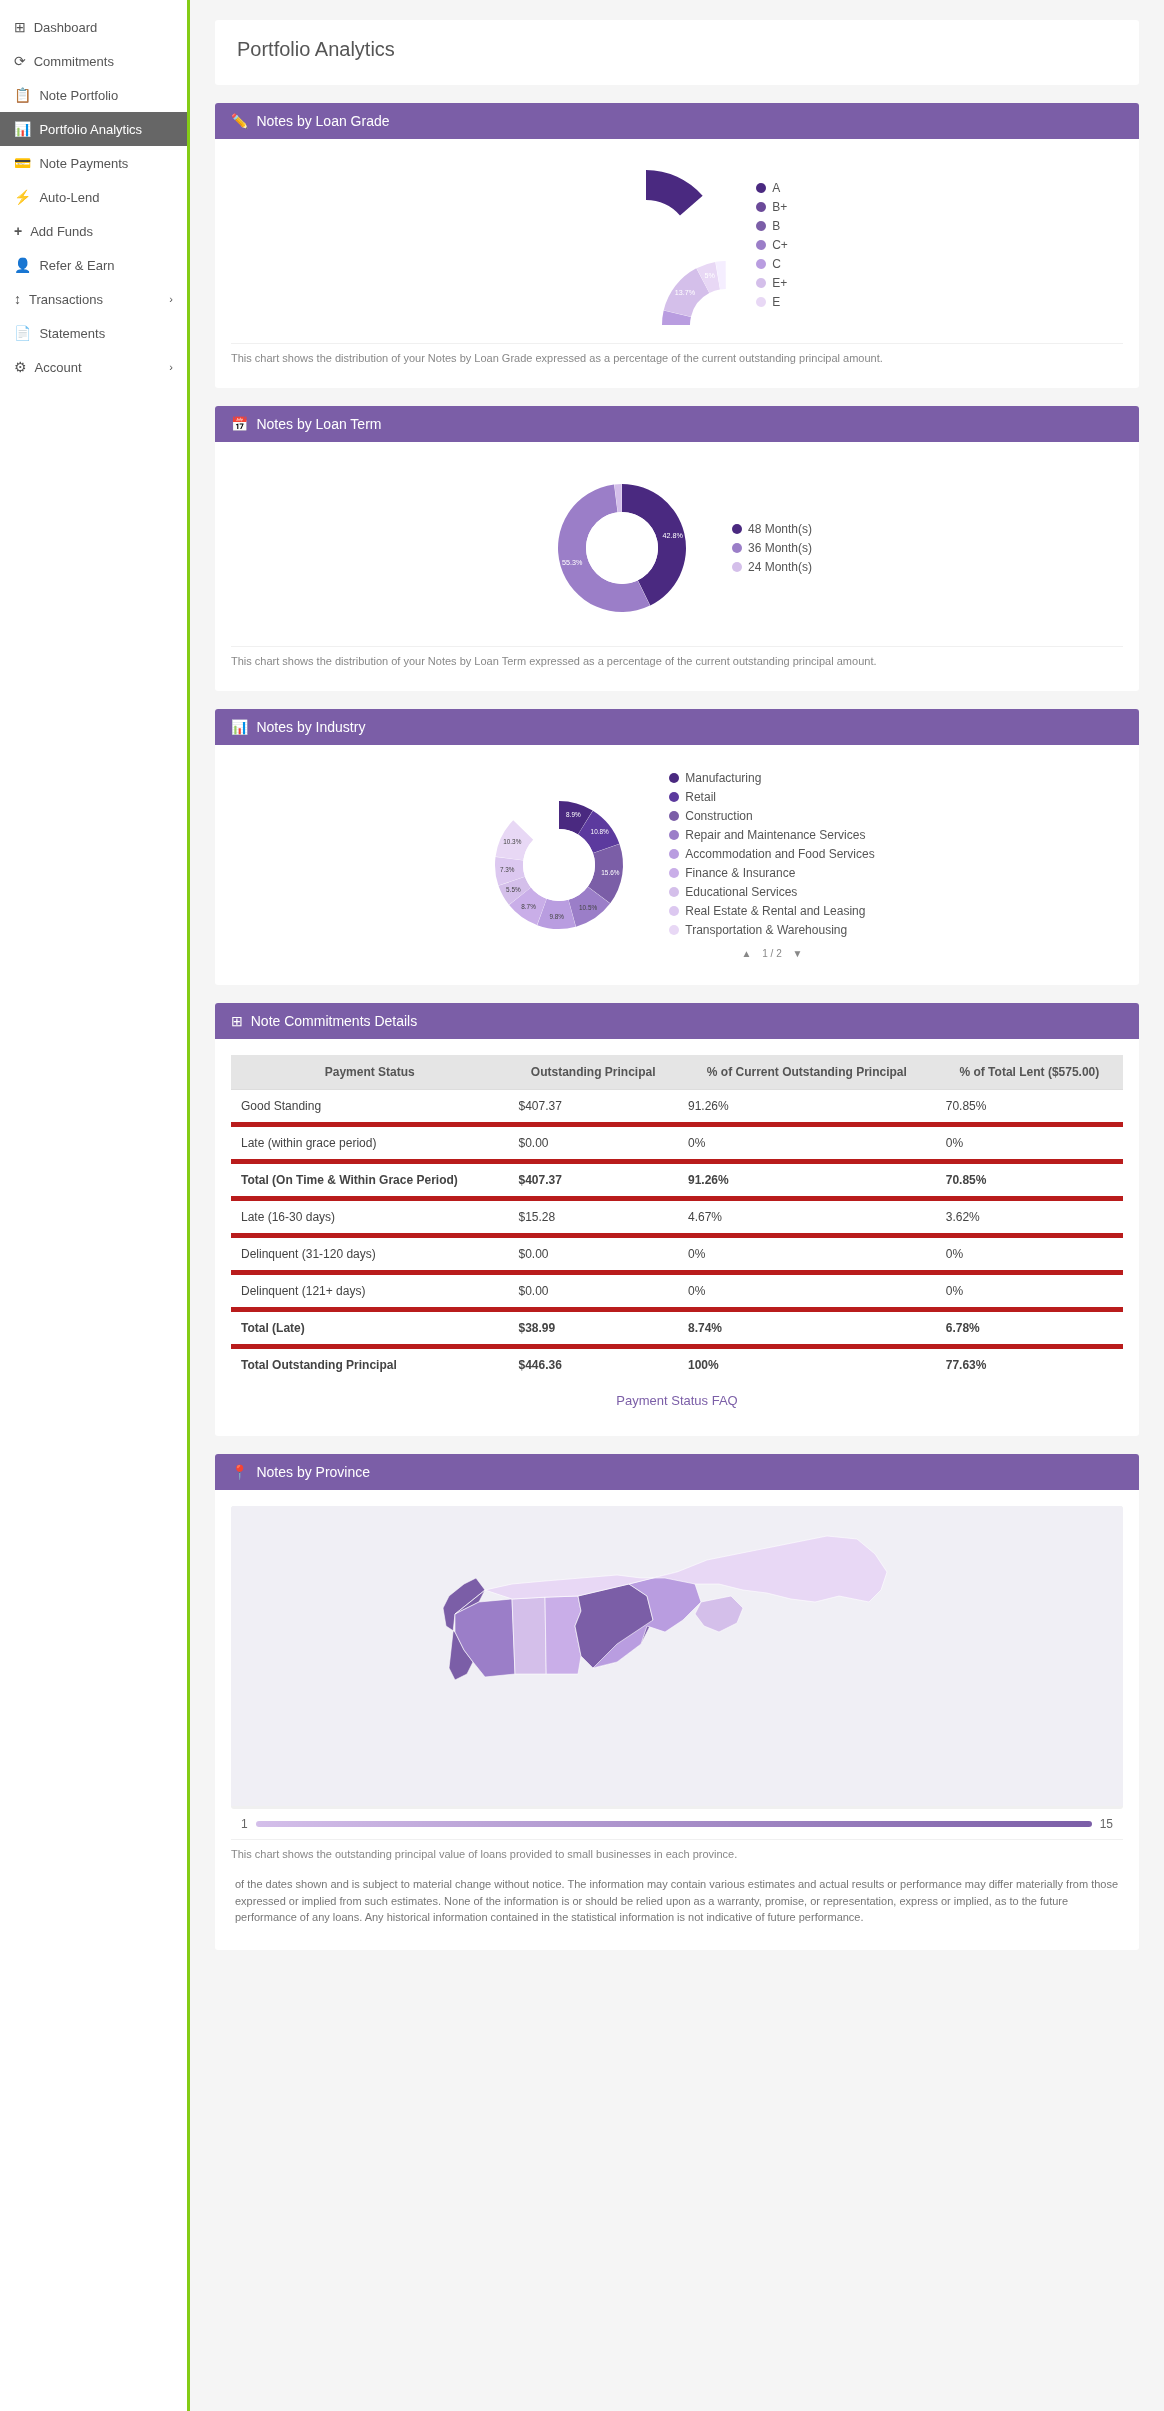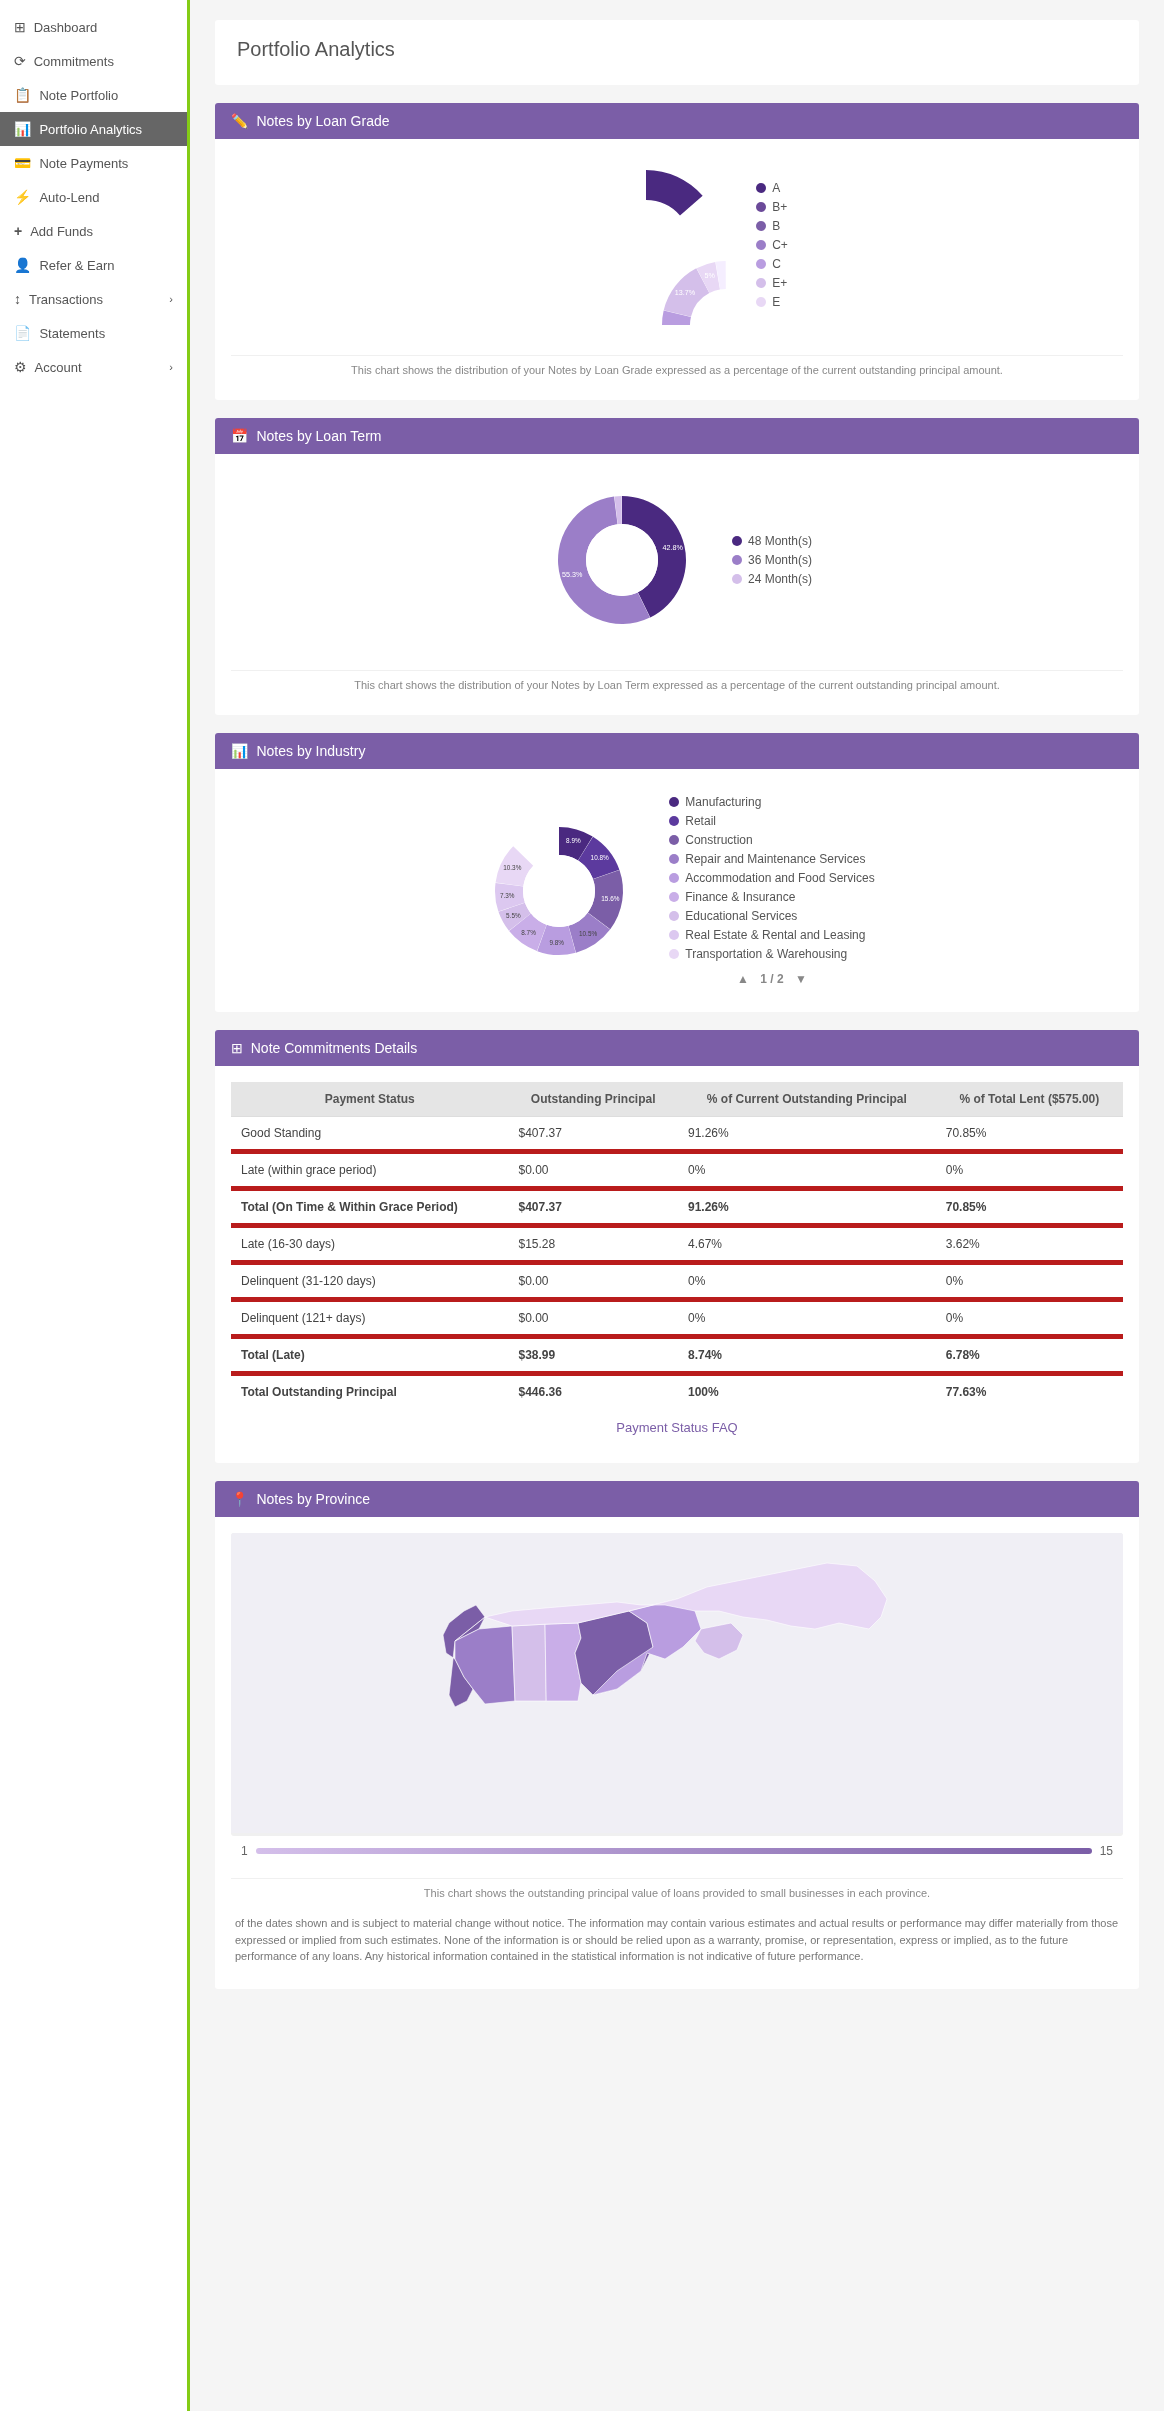--- a/index.html
+++ b/index.html
@@ -33,21 +33,21 @@
     .page-title { font-size: 20px; font-weight: normal; color: #555; margin-bottom: 6px; }
     .page-subtitle { font-size: 12px; color: #666; }
 
     
     .card { background: #fff; border-radius: 3px; margin-bottom: 18px; overflow: hidden; }
     .card-header { background: #7b5ea7; color: #fff; padding: 10px 16px; font-size: 14px; display: flex; align-items: center; gap: 8px; }
     .card-body { padding: 16px; }
 
     
     .chart-section { display: flex; align-items: center; justify-content: center; gap: 30px; padding: 10px 0; }
-    .chart-note { font-size: 11px; color: #888; text-align: center; padding: 8px 0; border-top: 1px solid #f0f0f0; margin-top: 20px; }
+    .chart-note { font-size: 11px; color: #888; padding: 8px 0; border-top: 1px solid #f0f0f0; margin-top: 8px; }
 
     
     .legend { display: flex; flex-direction: column; gap: 5px; }
     .legend-item { display: flex; align-items: center; gap: 6px; font-size: 12px; color: #555; }
     .legend-dot { width: 10px; height: 10px; border-radius: 50%; flex-shrink: 0; }
 
     
     .donut-wrap { position: relative; width: 160px; height: 160px; }
     .donut-wrap svg { width: 160px; height: 160px; }
 
@@ -62,21 +62,21 @@
     
     .map-container { position: relative; width: 100%; min-height: 300px; background: #f0f0f0; border-radius: 3px; overflow: hidden; }
 
     .range-bar { display: flex; align-items: center; gap: 8px; margin: 8px 0; padding: 0 10px; }
     .range-track { flex: 1; height: 6px; background: linear-gradient(to right, #d4bfea, #7b5ea7); border-radius: 3px; }
     .range-label { font-size: 12px; color: #666; }
 
     .disclaimer { font-size: 11px; color: #777; padding: 8px 4px; line-height: 1.5; }
 
     
-    .pagination { text-align: center; font-size: 12px; color: #888; margin-top: 6px; font-weight: bold; }
+    .pagination { text-align: center; font-size: 10px; color: #888; margin-top: 6px; }
     .pagination span { margin: 0 4px; cursor: pointer; }
 
     
     .icon-dashboard::before { content: "⊞"; }
     .icon-commitments::before { content: "⟳"; }
     .icon-noteportfolio::before { content: "📋"; }
     .icon-analytics::before { content: "📊"; }
     .icon-payments::before { content: "💳"; }
     .icon-autolend::before { content: "⚡"; }
     .icon-addfunds::before { content: "+"; font-weight: bold; }

